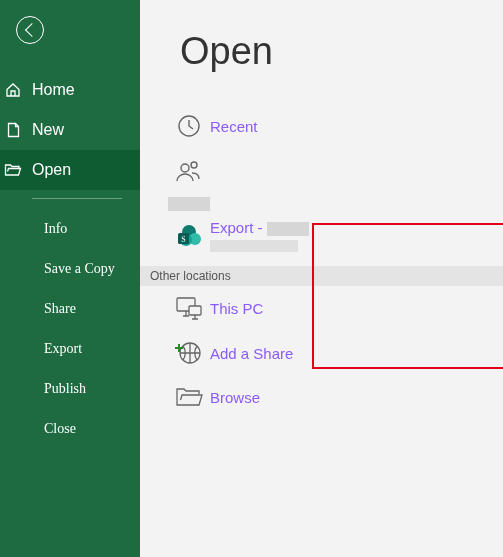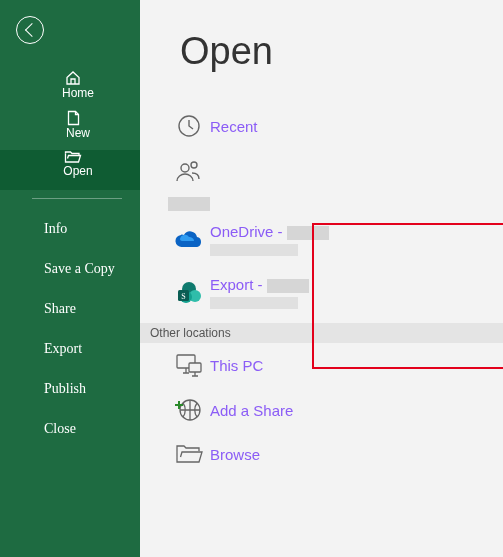--- a/index.html
+++ b/index.html
@@ -4,21 +4,21 @@
 <style>
   * { box-sizing: border-box; margin: 0; padding: 0; }
   html, body { width: 503px; height: 557px; font-family: "Segoe UI", Arial, sans-serif; overflow: hidden; }
   body { display: flex; }
 
   
   .sidebar { width: 140px; height: 557px; background: #1e6b41; color: #fff; display: flex; flex-direction: column; padding-top: 16px; }
   .back-circle { width: 28px; height: 28px; border: 1.5px solid #fff; border-radius: 50%; margin-left: 16px; display:flex; align-items:center; justify-content:center; cursor:pointer; }
   .back-arrow { width: 10px; height: 10px; border-left: 1.5px solid #fff; border-bottom: 1.5px solid #fff; transform: rotate(45deg); margin-left:3px;}
   .nav-list { margin-top: 26px; }
-  .nav-item { display:flex; align-items:center; height: 40px; padding-left: 16px; font-size: 12px; cursor:pointer;flex-direction:column; }
+  .nav-item { display:flex; align-items:center; height: 40px; padding-left: 4px; font-size: 16px; cursor:pointer; }
   .nav-item.active { background: #0f5c33; }
   .nav-item .icon { width: 18px; margin-right: 10px; display:flex; align-items:center; justify-content:center;}
   .nav-divider { border: none; border-top: 1px solid rgba(255,255,255,0.35); margin: 8px 18px 4px 32px; }
   .sub-list { margin-top: 6px; font-family: Liberation Serif, serif; }
   .sub-item { height: 40px; padding-left: 44px; font-size: 14px; display:flex; align-items:center; cursor:pointer;}
 
   
   .main { flex: 1; background: #f3f3f3; height: 557px; position: relative; }
   .title { font-size: 38px; font-weight: 300; color: #333; margin: 30px 0 0 40px; }
   .loc-list { margin-top: 30px; }
@@ -121,32 +121,20 @@
             <path d="M2 22c0-4 4-7 8-7s8 3 8 7"></path>
           <circle cx="19" cy="6" r="3"></circle>
             <path d="M17 14c4 0 7 2 7 6"></path>
         </svg>
       </span>
     </div>
 
     
     <span class="blurhead blur-a"></span>
 
-    <div class="loc-item" style="padding-top:12px;padding-bottom:12px;">
-      <span class="icon">
-        <svg width="28" height="18" viewBox="0 0 28 18">
-          <path fill="#0a63c4" d="M9 4a7 7 0 0 1 13 2 5 5 0 0 1 4 5c0 3-2 5-5 5H7a6 6 0 0 1-1-12c1-1 2 0 3 0z"></path>
-          <path fill="#2f9cf2" d="M5 8a5 5 0 0 1 9-2c2 0 5 1 5 4H7c-1 0-2-1-2-2z"></path>
-        </svg>
-      </span>
-      <span class="labels">
-        <span class="label"><span>OneDrive - </span><span class="blur-a"></span></span>
-        <span class="blur-b"></span>
-      </span>
-    </div>
 
     <div class="loc-item" style="padding-top:8px;padding-bottom:14px;">
       <span class="icon">
         <svg width="26" height="24" viewBox="0 0 26 24">
           <circle cx="13" cy="8" r="7" fill="#0f7a6e"></circle>
           <circle cx="19" cy="15" r="6" fill="#2fbdaa"></circle>
           <circle cx="10" cy="16" r="6" fill="#14a190"></circle>
           <rect x="2" y="9" width="11" height="11" rx="1.5" fill="#0a5d53"></rect>
           <text x="7.5" y="17.5" font-size="8" fill="#fff" text-anchor="middle" font-family="Segoe UI">S</text>
         </svg>

